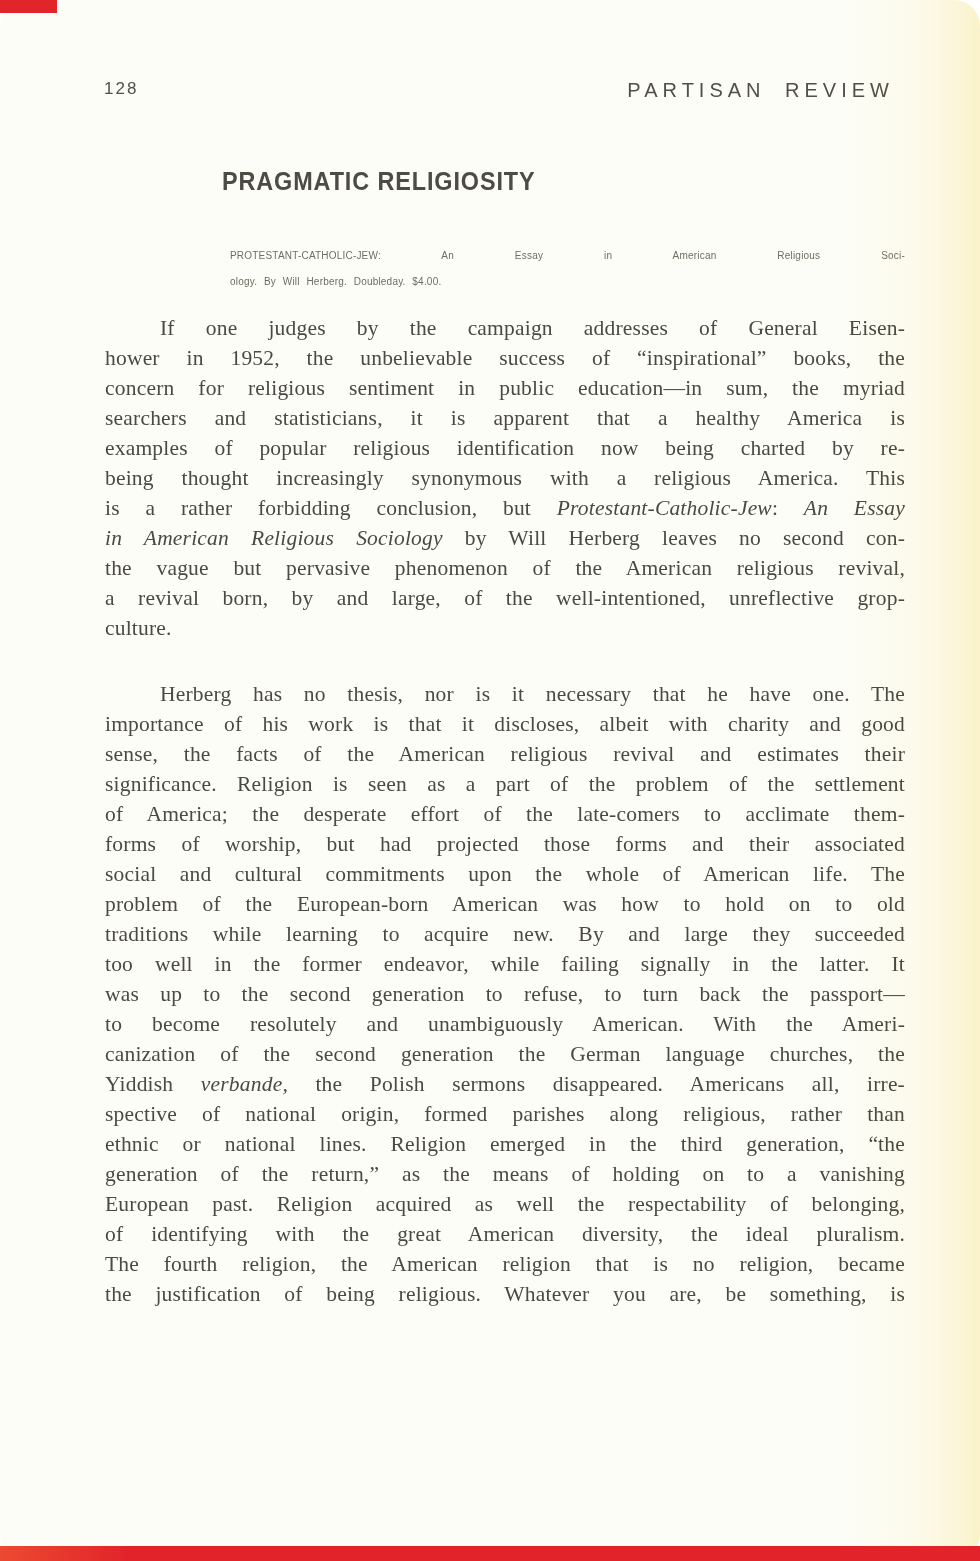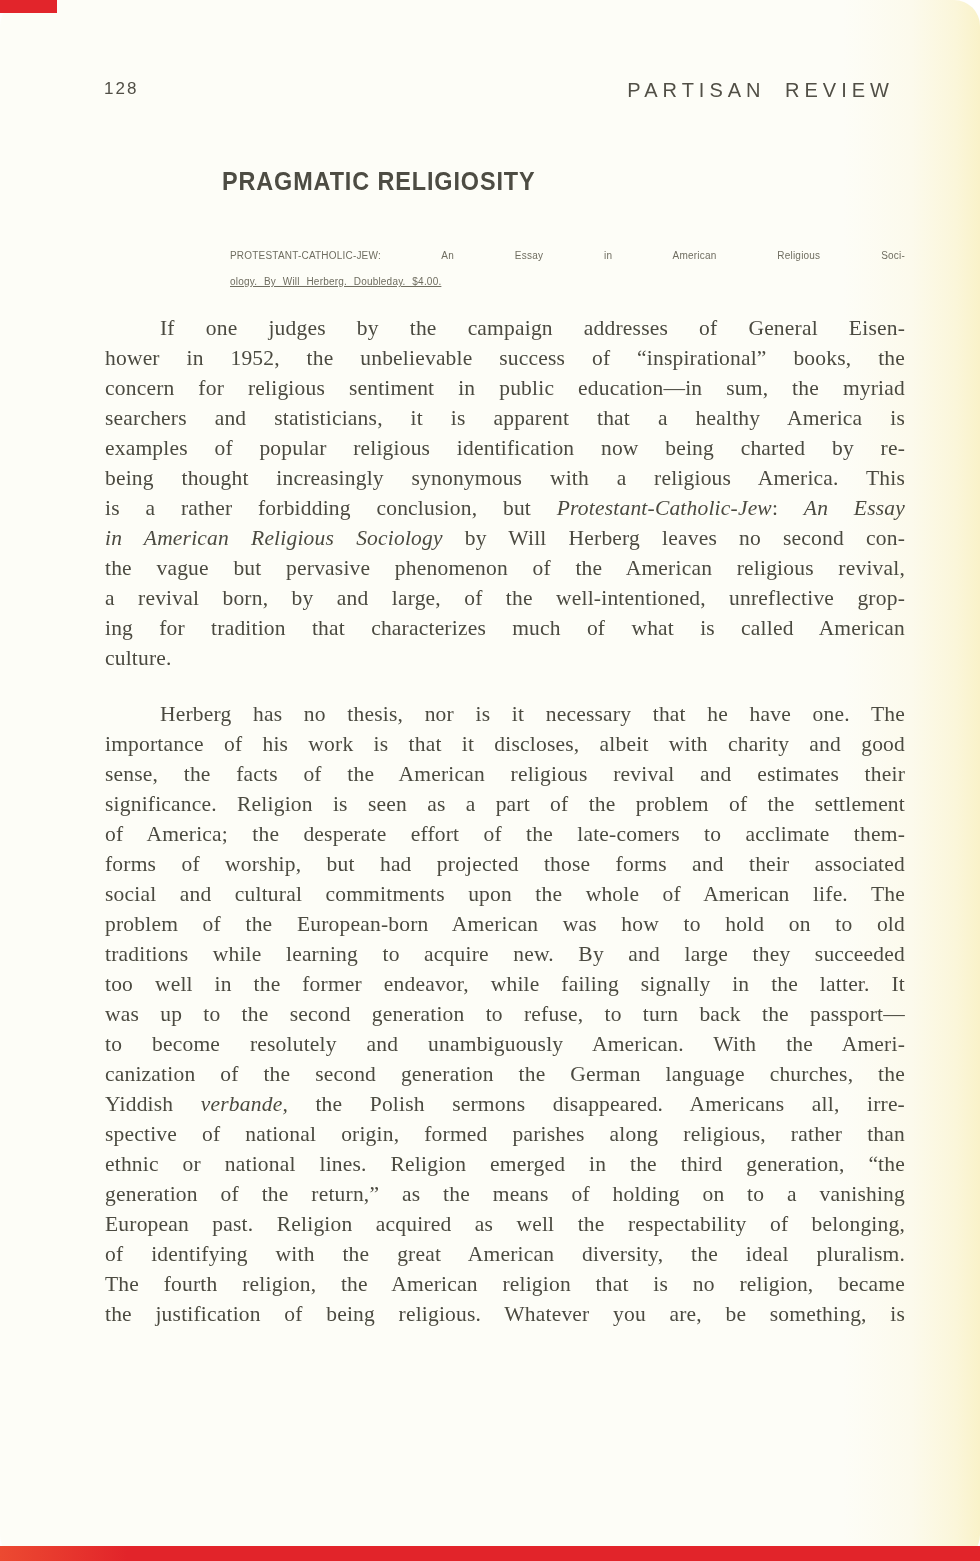--- a/index.html
+++ b/index.html
@@ -49,30 +49,30 @@
     white-space: nowrap;
   }
   .citation {
     position: absolute; left: 230px; top: 243px;
     width: 675px;
     font-family: "Liberation Sans", sans-serif;
     font-size: 10px; line-height: 26px;
     color: #6f6d60; letter-spacing: 0.2px;
   }
   .citation-line { text-align: justify; text-align-last: justify; }
-  .citation-line:last-child { text-align-last: left; word-spacing: 0.38em; text-decoration: underline; }
+  .citation-line:last-child { text-align-last: left; word-spacing: 0.38em; }
   .body-text {
     position: absolute; left: 105px; top: 313px;
     width: 800px;
     font-family: "Liberation Serif", serif;
     font-size: 21.5px; line-height: 30px;
     color: #4b4a40; letter-spacing: 0.2px;
   }
   .paragraph { margin: 0; }
-  .paragraph + .paragraph { margin-top: 26px; }
+  .paragraph + .paragraph { margin-top: 36px; }
   .body-line { text-align: justify; text-align-last: justify; }
   .body-line.last-line { text-align-last: left; }
   .body-line.first-line { text-indent: 55px; }
   .italic { font-style: italic; }
 </style>
 </head>
 <body>
 
 <div class="page">
 
@@ -94,21 +94,20 @@
         <div class="body-line first-line"><span>If one judges by the campaign addresses of General Eisen-</span></div>
         <div class="body-line"><span>hower in 1952, the unbelievable success of “inspirational” books, the</span></div>
         <div class="body-line"><span>concern for religious sentiment in public education—in sum, the myriad</span></div>
         <div class="body-line"><span>searchers and statisticians, it is apparent that a healthy America is</span></div>
         <div class="body-line"><span>examples of popular religious identification now being charted by re-</span></div>
         <div class="body-line"><span>being thought increasingly synonymous with a religious America. This</span></div>
         <div class="body-line"><span>is a rather forbidding conclusion, but </span><span class="italic">Protestant-Catholic-Jew</span><span>: </span><span class="italic">An Essay</span></div>
         <div class="body-line"><span class="italic">in American Religious Sociology</span><span> by Will Herberg leaves no second con-</span></div>
         <div class="body-line"><span>the vague but pervasive phenomenon of the American religious revival,</span></div>
         <div class="body-line"><span>a revival born, by and large, of the well-intentioned, unreflective grop-</span></div>
-        <div class="body-line"><span>ing for tradition that characterizes much of what is called American</span></div>
         <div class="body-line last-line"><span>culture.</span></div>
       </div>
       <div class="paragraph">
         <div class="body-line first-line"><span>Herberg has no thesis, nor is it necessary that he have one. The</span></div>
         <div class="body-line"><span>importance of his work is that it discloses, albeit with charity and good</span></div>
         <div class="body-line"><span>sense, the facts of the American religious revival and estimates their</span></div>
         <div class="body-line"><span>significance. Religion is seen as a part of the problem of the settlement</span></div>
         <div class="body-line"><span>of America; the desperate effort of the late-comers to acclimate them-</span></div>
         <div class="body-line"><span>forms of worship, but had projected those forms and their associated</span></div>
         <div class="body-line"><span>social and cultural commitments upon the whole of American life. The</span></div>

